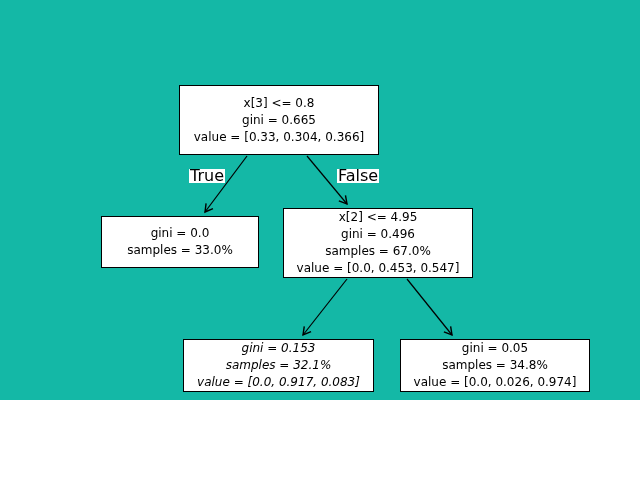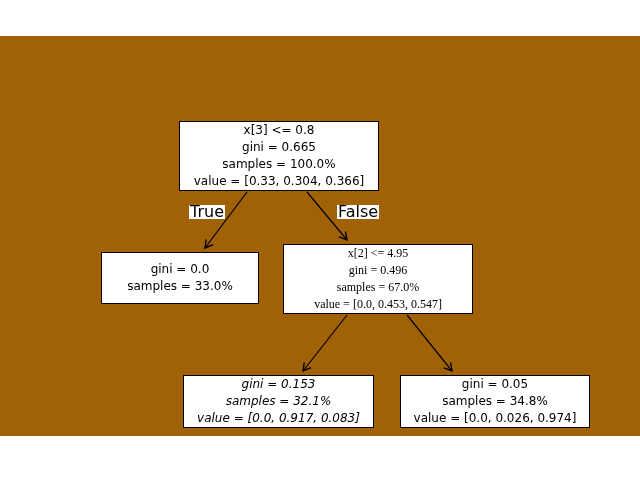--- a/index.html
+++ b/index.html
@@ -4,25 +4,24 @@
 <style>
   html, body {
     margin: 0;
     padding: 0;
     background: #ffffff;
   }
   .figure {
     position: relative;
     width: 640px;
     height: 400px;
-    background: #a16207;
+    background: #14b8a6;
     font-family: "DejaVu Sans", "Liberation Sans", sans-serif;
     color: #000000;
     overflow: hidden;
-    margin-top: 36px;
   }
   .edges-svg {
     position: absolute;
     left: 0;
     top: 0;
     width: 640px;
     height: 480px;
   }
   .tree-node {
     position: absolute;
@@ -33,21 +32,21 @@
     flex-direction: column;
     justify-content: center;
     align-items: center;
     text-align: center;
     font-size: 12px;
     line-height: 17px;
     white-space: nowrap;
   }
   .node-root   { left: 179px; top:  85px; width: 200px; height: 70px; }
   .node-left   { left: 101px; top: 216px; width: 158px; height: 52px; }
-  .node-right  { left: 283px; top: 208px; width: 190px; height: 70px; font-family: Liberation Serif, serif; }
+  .node-right  { left: 283px; top: 208px; width: 190px; height: 70px; }
   .node-leaf2  { left: 183px; top: 339px; width: 191px; height: 53px; font-style: italic; }
   .node-leaf3  { left: 400px; top: 339px; width: 190px; height: 53px; }
   .edge-label {
     position: absolute;
     font-size: 16px;
     line-height: 14px;
     background: #ffffff;
     padding: 0 1px;
   }
   .edge-label-true  { left: 189px; top: 169px; }
@@ -66,21 +65,20 @@
     </defs>
     <line x1="247" y1="156" x2="205" y2="212" stroke="#000000" stroke-width="1.2" marker-end="url(#openArrow)"></line>
     <line x1="307" y1="156" x2="347" y2="204" stroke="#000000" stroke-width="1.2" marker-end="url(#openArrow)"></line>
     <line x1="347" y1="279" x2="303" y2="335" stroke="#000000" stroke-width="1.2" marker-end="url(#openArrow)"></line>
     <line x1="407" y1="279" x2="452" y2="335" stroke="#000000" stroke-width="1.2" marker-end="url(#openArrow)"></line>
   </svg>
 
   <div class="tree-node node-root">
     <span>x[3] &lt;= 0.8</span>
     <span>gini = 0.665</span>
-    <span>samples = 100.0%</span>
     <span>value = [0.33, 0.304, 0.366]</span>
   </div>
 
   <div class="edge-label edge-label-true">True</div>
   <div class="edge-label edge-label-false">False</div>
 
   <div class="tree-node node-left">
     <span>gini = 0.0</span>
     <span>samples = 33.0%</span>
   </div>

